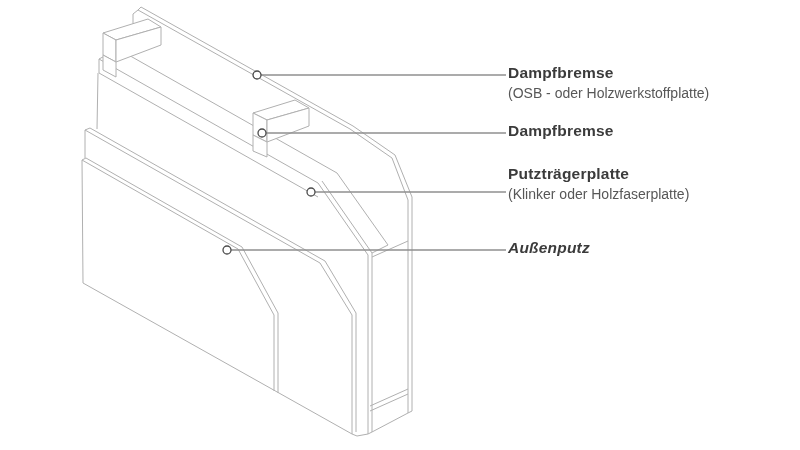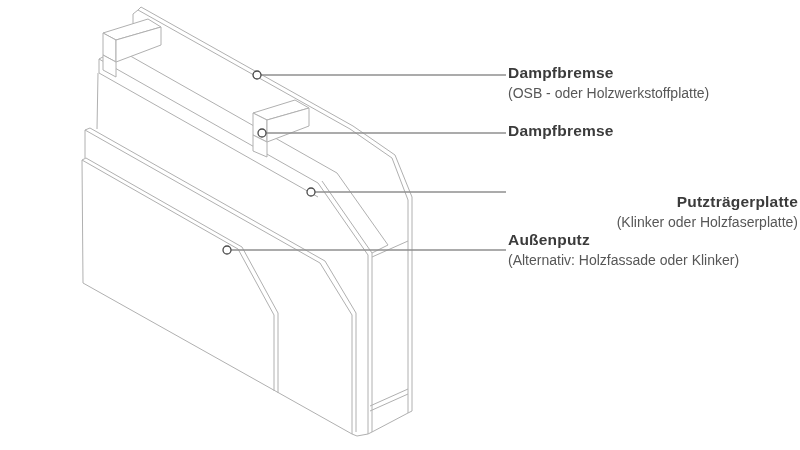--- a/index.html
+++ b/index.html
@@ -148,22 +148,21 @@
       </g>
   </svg>
 
   <div class="label-block" style="left: 508px; top: 63px;">
     <div class="label-title">Dampfbremse</div>
     <div class="label-subtitle">(OSB - oder Holzwerkstoffplatte)</div>
   </div>
   <div class="label-block" style="left: 508px; top: 121px;">
     <div class="label-title">Dampfbremse</div>
   </div>
-  <div class="label-block" style="left: 508px; top: 192px; text-align: right;">
+  <div class="label-block" style="left: 508px; top: 164px;">
     <div class="label-title">Putzträgerplatte</div>
     <div class="label-subtitle">(Klinker oder Holzfaserplatte)</div>
   </div>
-  <div class="label-block" style="left: 508px; top: 230px;">
+  <div class="label-block" style="left: 508px; top: 238px; font-style: italic;">
     <div class="label-title">Außenputz</div>
-    <div class="label-subtitle">(Alternativ: Holzfassade oder Klinker)</div>
   </div>
 
 </div>
 
 </body></html>

